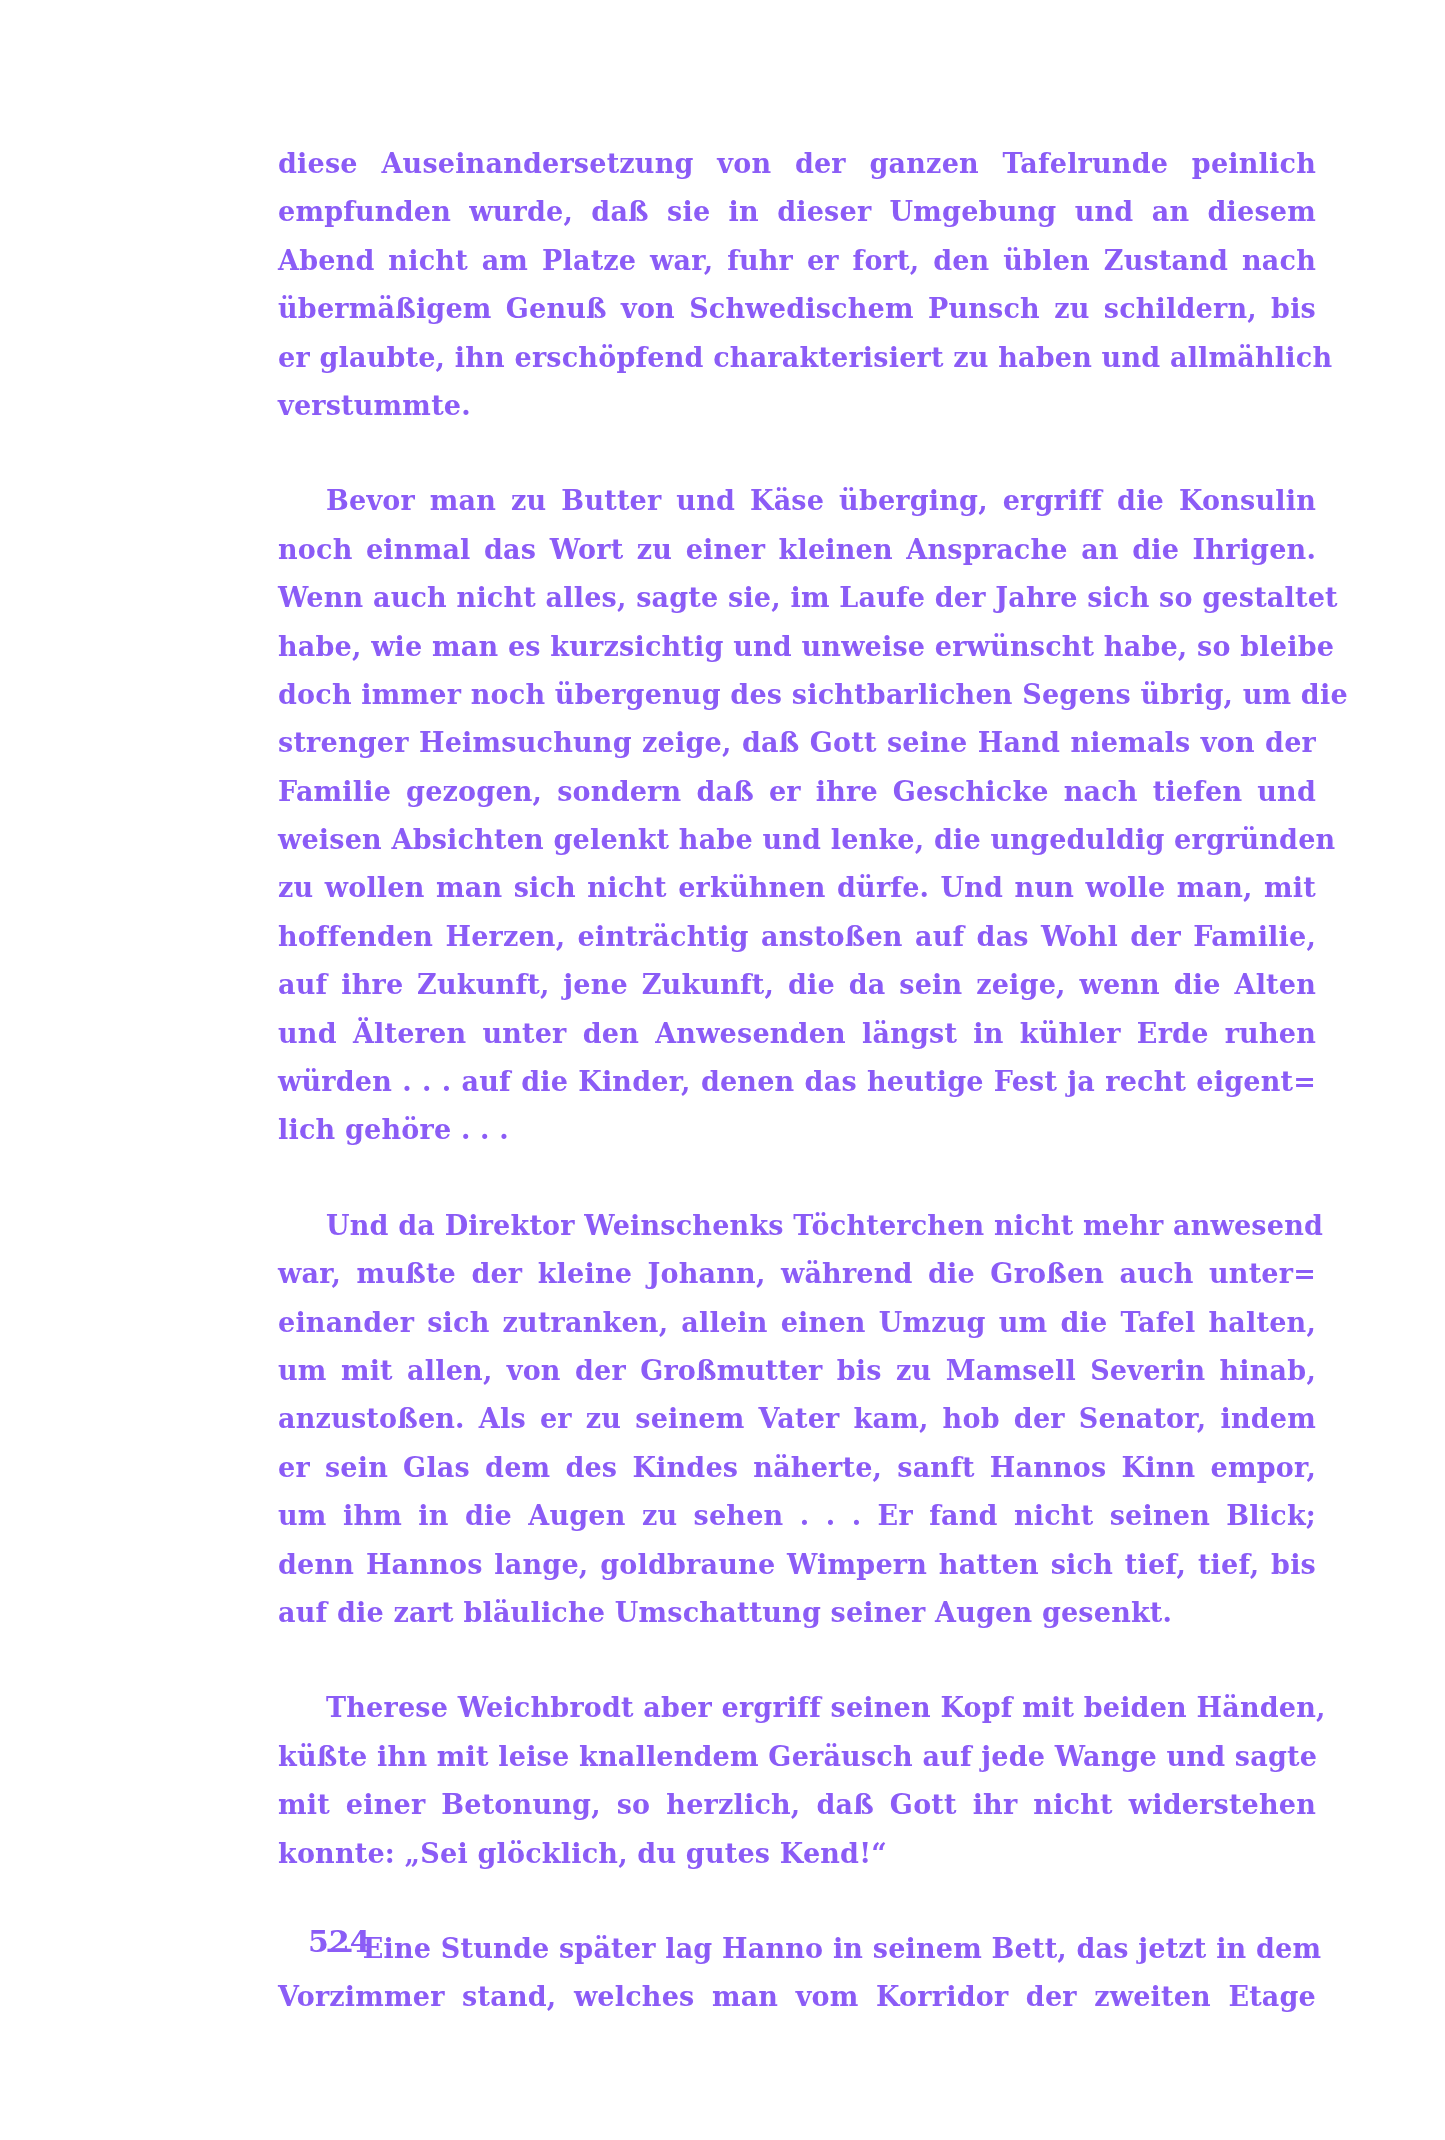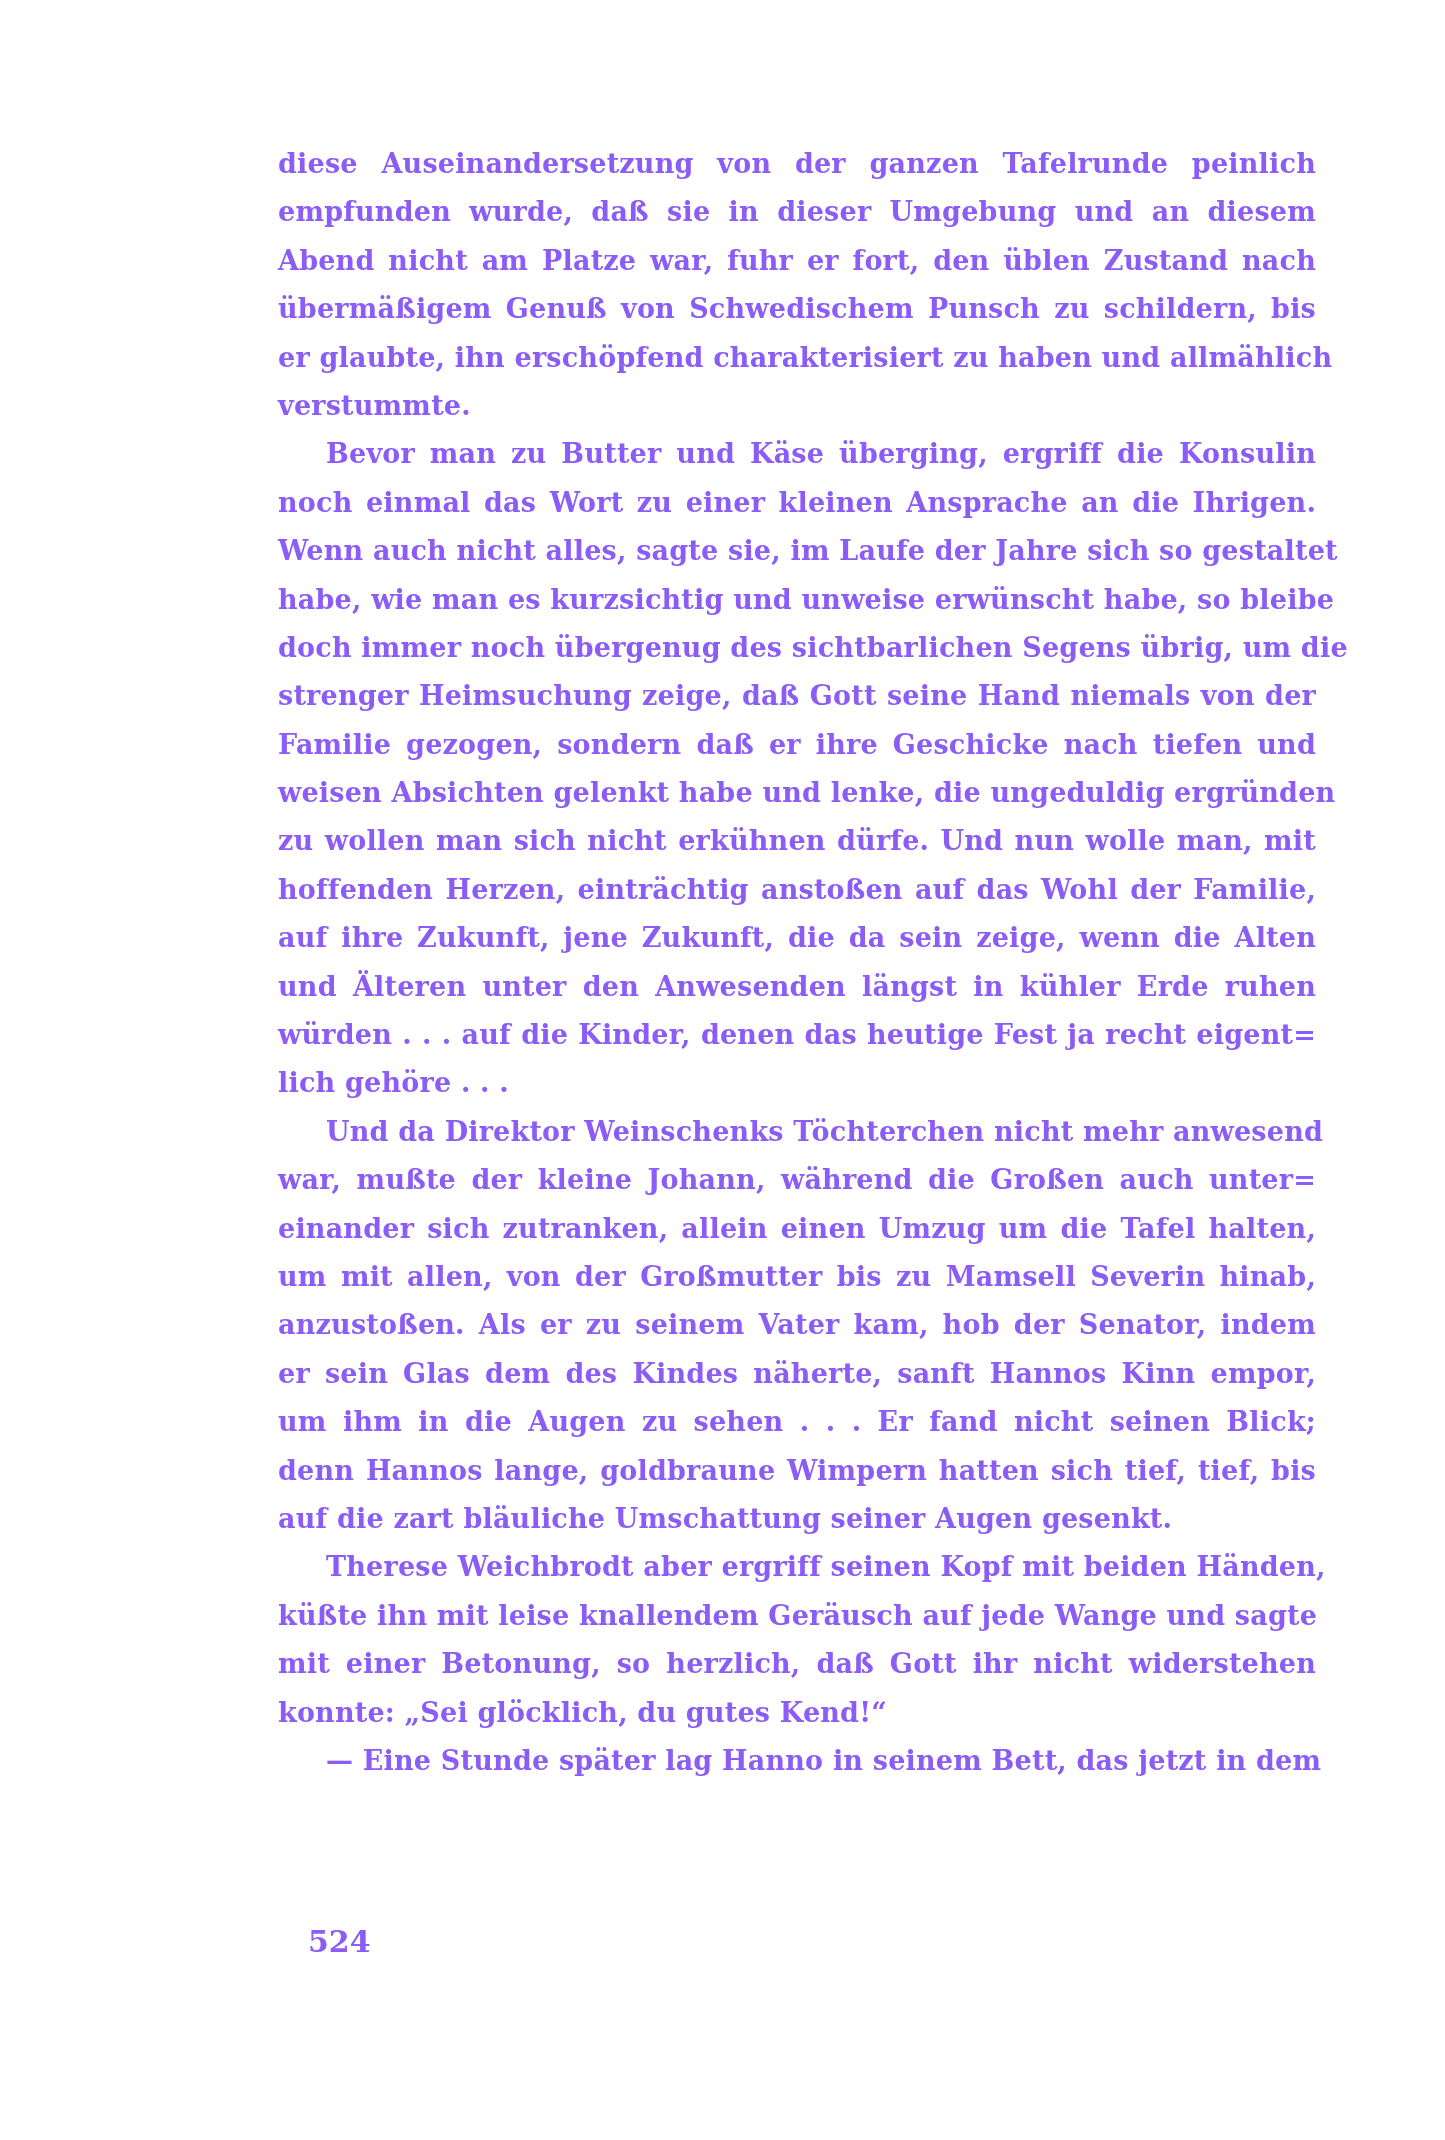--- a/index.html
+++ b/index.html
@@ -32,20 +32,21 @@
     text-align: justify;
     
     text-align-last: justify;
     letter-spacing: 0.2px;
   }
   .line.para-end {
     text-align-last: left;
   }
   .line.indent {
     padding-left: 48px;
+    margin-top: 47px;
   }
   .page-number {
     position: absolute;
     left: 308px;
     top: 1922px;
     font-size: 30px;
     font-weight: bold;
     line-height: 40px;
   }
 </style>
@@ -81,15 +82,16 @@
       <div class="line">anzustoßen. Als er zu seinem Vater kam, hob der Senator, indem</div>
       <div class="line">er sein Glas dem des Kindes näherte, sanft Hannos Kinn empor,</div>
       <div class="line">um ihm in die Augen zu sehen . . . Er fand nicht seinen Blick;</div>
       <div class="line">denn Hannos lange, goldbraune Wimpern hatten sich tief, tief, bis</div>
       <div class="line para-end">auf die zart bläuliche Umschattung seiner Augen gesenkt.</div>
       <div class="line indent">Therese Weichbrodt aber ergriff seinen Kopf mit beiden Händen,</div>
       <div class="line">küßte ihn mit leise knallendem Geräusch auf jede Wange und sagte</div>
       <div class="line">mit einer Betonung, so herzlich, daß Gott ihr nicht widerstehen</div>
       <div class="line para-end">konnte: „Sei glöcklich, du gutes Kend!“</div>
       <div class="line indent">— Eine Stunde später lag Hanno in seinem Bett, das jetzt in dem</div>
+      <div class="line">Vorzimmer stand, welches man vom Korridor der zweiten Etage</div>
     </div>
   <div class="page-number">524</div>
 </div>
 
 </body></html>

